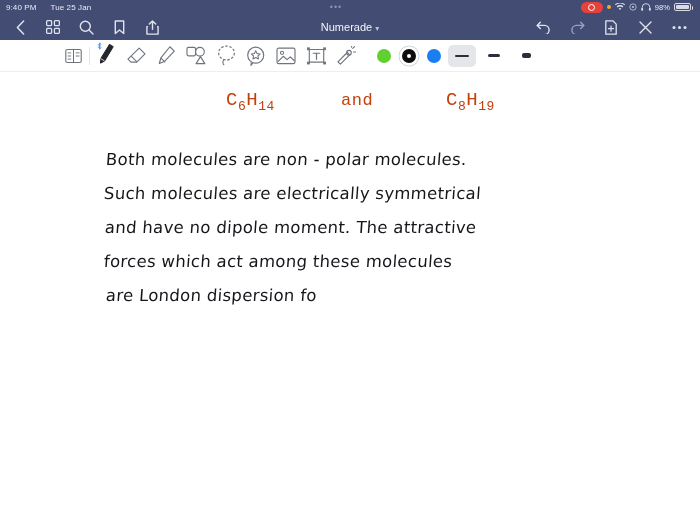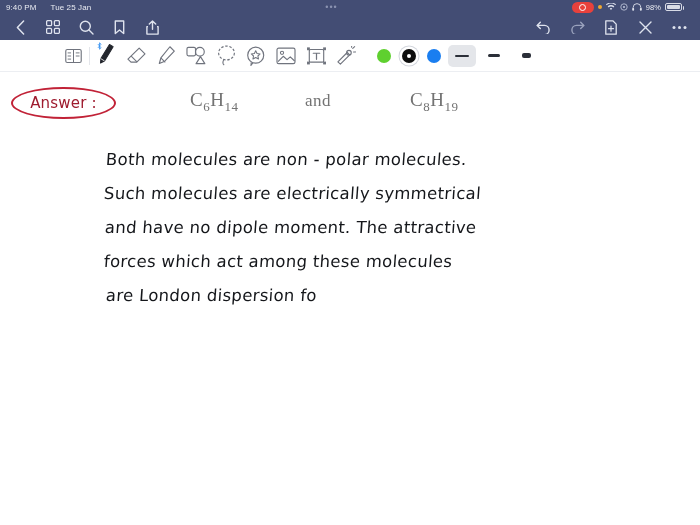--- a/index.html
+++ b/index.html
@@ -16,21 +16,21 @@
     position: absolute; top: 0; left: 0; width: 700px; height: 14px;
     background: #434d74;
     display: flex; 
     color: #e9ebf2; font-size: 8px; letter-spacing: .1px;
   }
   .sb-left { display: flex; align-items: center; gap: 7px; padding-left: 6px; }
   .sb-time { font-size: 8px; }
   .sb-date { font-size: 8px; margin-left: 7px; }
   .sb-center { flex: 1; display: flex; justify-content: center; align-items: center; }
   .sb-dots { letter-spacing: 1px; font-size: 9px; color: #8a92b0; line-height: 4px; }
-  .sb-right { display: flex; align-items: center; gap: 4px; padding-right: 18px; }
+  .sb-right { display: flex; align-items: center; gap: 4px; padding-right: 9px; }
   .rec-pill {
     background: #e8413c; border-radius: 7px; height: 11px; width: 22px;
     display: flex; align-items: center; justify-content: center;
   }
   .rec-dot {
     width: 7px; height: 7px; border-radius: 50%;
     border: 1.5px solid #ffffff;
   }
   .sb-amber { width: 4px; height: 4px; border-radius: 50%; background: #f0a830; }
   .sb-icon { display: inline-flex; align-items: center; }
@@ -129,22 +129,22 @@
   .answer-text {
     position: absolute; inset: 0;
     display: flex; align-items: center; justify-content: center;
     font-family: "DejaVu Sans", sans-serif;
     font-size: 15px; color: #9e1b2e;
     letter-spacing: .2px;
   }
 
   
   .formula {
-    font-family: Liberation Serif, serif;
-    font-size: 19px; color: #737373; letter-spacing: .5px;
+    font-family: Liberation Mono, monospace;
+    font-size: 19px; color: #c2410c; letter-spacing: .5px; margin-left: 36px;
   }
   .formula sub { font-size: 13px; }
 
   .body-line {
     font-family: "DejaVu Sans", sans-serif;
     font-size: 16.5px;
     color: #15171b;
     letter-spacing: .3px;
     transform: skewX(-4deg);
   }
@@ -219,20 +219,23 @@
           </svg>
       </div>
       <div class="nav-btn">
         <svg width="13" height="15" viewBox="0 0 13 15">
             <path d="M6.5 0.9v8.3M3.3 4.1L6.5 0.9l3.2 3.2" fill="none" stroke="#dfe3ee" stroke-width="1.4" stroke-linecap="round" stroke-linejoin="round"></path>
             <path d="M2 6.6H0.9v7.5h11.2V6.6H11" fill="none" stroke="#dfe3ee" stroke-width="1.4" stroke-linejoin="round"></path>
           </svg>
       </div>
     </div>
 
+    <div class="nav-title">
+      <span class="t">Numerade</span><span class="chev">▾</span>
+    </div>
 
     <div class="nav-right">
       <div class="nav-btn">
         <svg width="15" height="14" viewBox="0 0 15 14">
             <path d="M4.3 2.3L1.2 5.4l3.1 3.1" fill="none" stroke="#dfe3ee" stroke-width="1.4" stroke-linecap="round" stroke-linejoin="round"></path>
             <path d="M1.4 5.4h7.1a4.6 4.6 0 0 1 0 9.2" fill="none" stroke="#dfe3ee" stroke-width="1.4" stroke-linecap="round"></path>
           </svg>
       </div>
       <div class="nav-btn">
         <svg width="15" height="14" viewBox="0 0 15 14">
@@ -366,24 +369,20 @@
     <div class="width-btn">
       <span class="wline" style="width:12px;height:3px;"></span>
     </div>
     <div class="width-btn">
       <span class="wline" style="width:9px;height:4.5px;"></span>
     </div>
   </div>
 
   <div class="canvas">
 
-    <div class="answer-wrap">
-      <div class="answer-ellipse"></div>
-      <div class="answer-text">Answer :</div>
-    </div>
 
     <div class="hand formula" style="left:190px; top:17px;">
       <span>C</span><sub>6</sub><span>H</span><sub>14</sub>
     </div>
 
     <div class="hand formula" style="left:305px; top:19px; font-size:17px;">and</div>
 
     <div class="hand formula" style="left:410px; top:17px;">
       <span>C</span><sub>8</sub><span>H</span><sub>19</sub>
     </div>

